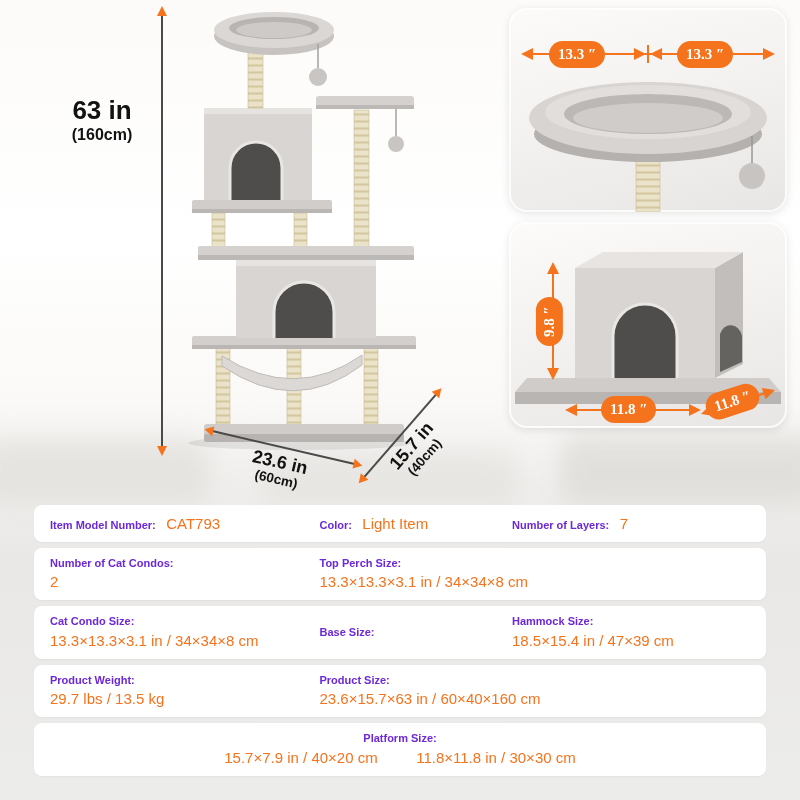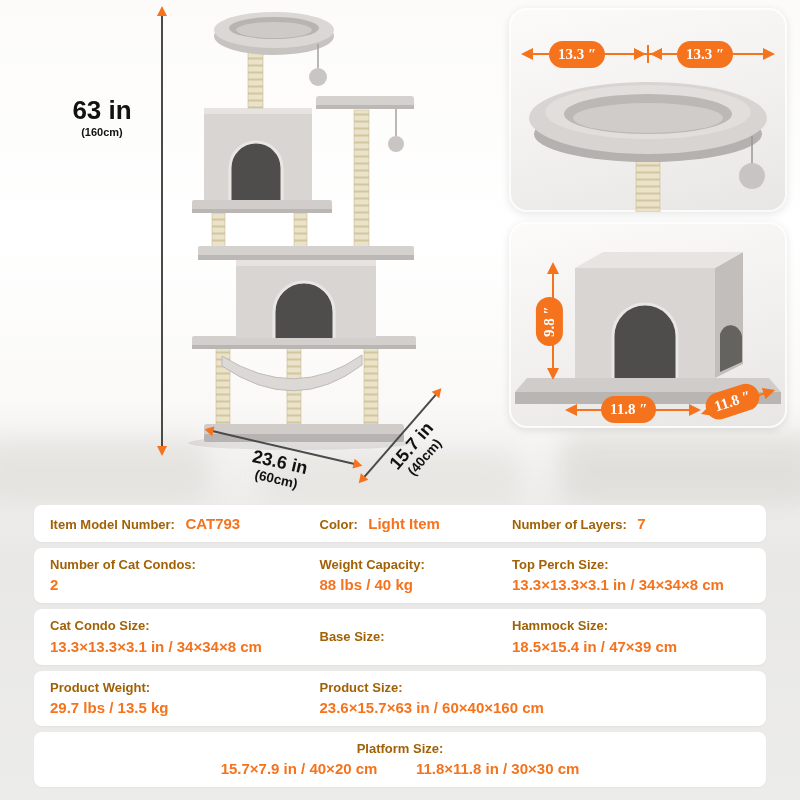--- a/index.html
+++ b/index.html
@@ -15,21 +15,21 @@
   .hero-svg { position:absolute; left:168px; top:6px; z-index:1; }
 
   
   .dim-vline { position:absolute; left:161px; top:16px; width:2px; height:430px; background:#4a4a4a; z-index:2; }
   .ah-up,.ah-down { position:absolute; left:-4px; width:0; height:0; border-left:5px solid transparent; border-right:5px solid transparent; }
   .ah-up { top:-10px; border-bottom:10px solid #f5731d; }
   .ah-down { bottom:-10px; border-top:10px solid #f5731d; }
 
   .dim-height { position:absolute; left:46px; top:96px; width:112px; text-align:center; z-index:2; color:#121212; }
   .dim-height .v { display:block; font-size:26px; font-weight:800; line-height:1.15; }
-  .dim-height .m { display:block; font-size:11px; font-weight:700; line-height:1.15; }
+  .dim-height .m { display:block; font-size:16px; font-weight:700; line-height:1.15; }
 
   .dim-diag { position:absolute; z-index:2; text-align:center; color:#121212; }
   .dim-depth { left:200px; top:446px; width:158px; transform:rotate(13deg); }
   .dim-width { left:354px; top:428px; width:122px; transform:rotate(-49deg); }
   .dim-arrow { position:relative; height:2px; background:#4a4a4a; margin:0 6px 5px; }
   .dim-arrow::before { content:""; position:absolute; left:-8px; top:-4px; width:0; height:0;
                        border-top:5px solid transparent; border-bottom:5px solid transparent; border-right:9px solid #f5731d; }
   .dim-arrow::after  { content:""; position:absolute; right:-8px; top:-4px; width:0; height:0;
                        border-top:5px solid transparent; border-bottom:5px solid transparent; border-left:9px solid #f5731d; }
   .dim-diag .v { display:block; font-size:18px; font-weight:800; line-height:1.1; }
@@ -48,22 +48,22 @@
   .pill-perch-right { left:168px; top:33px; }
   .pill-condo-h { left:16px; top:86px; transform:rotate(-90deg); }
   .pill-condo-front { left:92px; top:174px; }
   .pill-condo-depth { left:196px; top:166px; transform:rotate(-18deg); }
 
   
   .specs { position:absolute; left:34px; top:505px; width:732px; z-index:4; display:flex; flex-direction:column; gap:6px; }
   .spec-row { background:#fff; border-radius:8px; padding:8px 16px; display:grid;
               grid-template-columns:38.5% 27.5% 34%; align-items:center; box-shadow:0 1px 2px rgba(0,0,0,.04); }
   .cell { min-width:0; }
-  .lbl { color:#a16207; font-weight:700; font-size:13px; line-height:1.4; }
-  .val { color:#f5731d; font-weight:700; font-size:15px; line-height:1.4; white-space:nowrap; }
+  .lbl { color:#6d28d9; font-weight:700; font-size:11px; line-height:1.4; }
+  .val { color:#f5731d; font-weight:400; font-size:15px; line-height:1.4; white-space:nowrap; }
   .cell.inline .lbl { display:inline; margin-right:6px; }
   .cell.inline .val { display:inline; }
   .span2 { grid-column:2 / 4; }
   .span-all { grid-column:1 / 4;text-align:center; }
   .val2 { margin-left:34px; }
 </style>
 </head>
 <body>
 
 <div class="stage">
@@ -243,24 +243,20 @@
         <span class="val">7</span>
       </div>
     </div>
 
     <div class="spec-row">
       <div class="cell">
         <div class="lbl">Number of Cat Condos:</div>
         <div class="val">2</div>
       </div>
       <div class="cell">
-        <div class="lbl">Weight Capacity:</div>
-        <div class="val">88 lbs / 40 kg</div>
-      </div>
-      <div class="cell">
         <div class="lbl">Top Perch Size:</div>
         <div class="val">13.3×13.3×3.1 in / 34×34×8 cm</div>
       </div>
     </div>
 
     <div class="spec-row">
       <div class="cell">
         <div class="lbl">Cat Condo Size:</div>
         <div class="val">13.3×13.3×3.1 in / 34×34×8 cm</div>
       </div>

